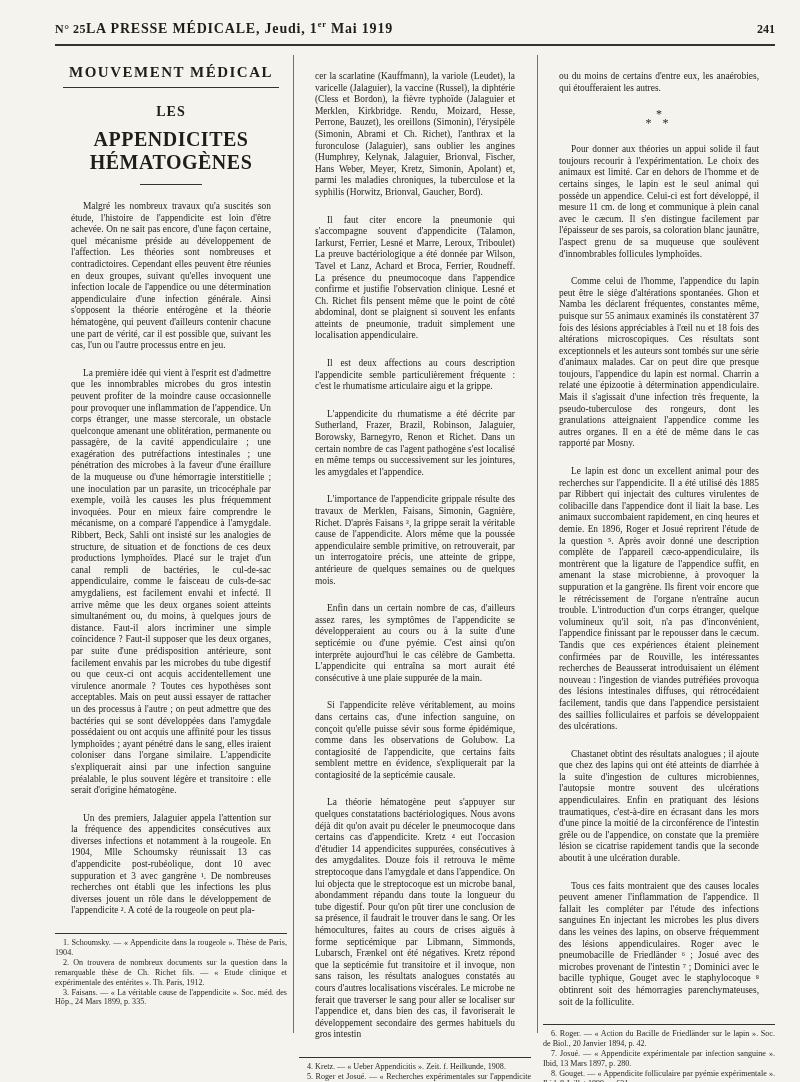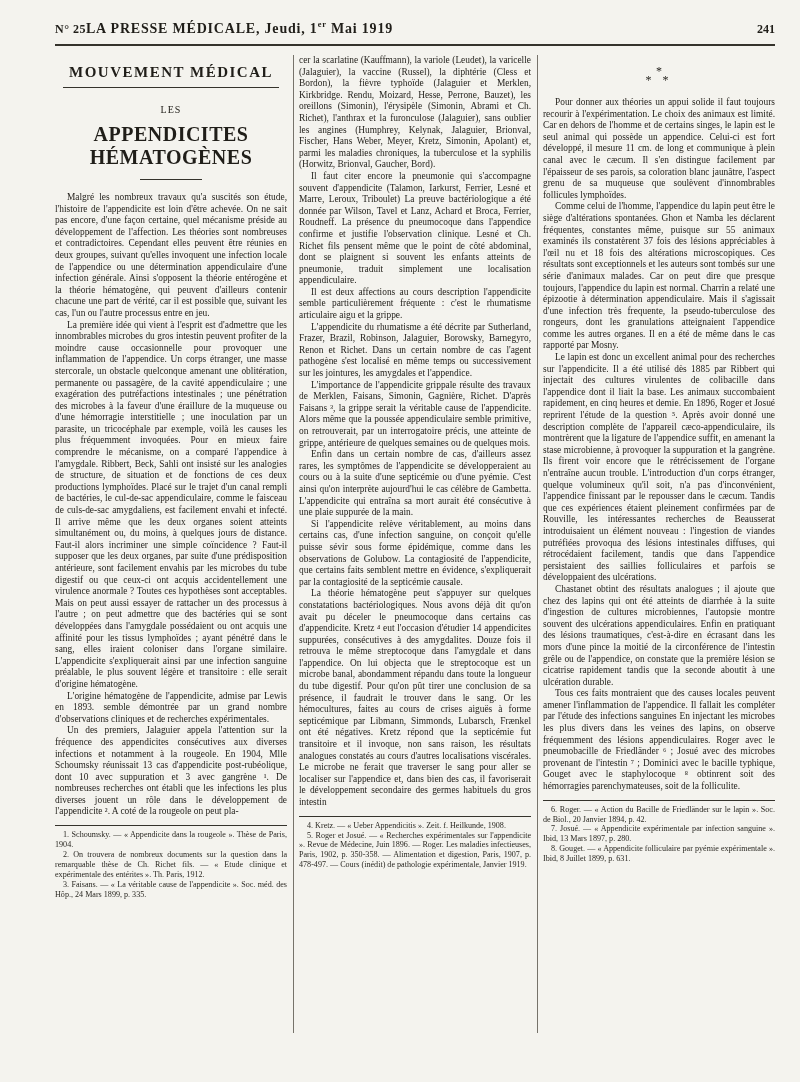--- a/index.html
+++ b/index.html
@@ -24,25 +24,25 @@
   .column{width:232px;}
   .divider{width:12px;position:relative;}
   .divider::before{
     content:"";position:absolute;left:50%;top:0;height:978px;width:1px;background:#76726a;
   }
   .article-head{text-align:center;padding-top:8px;}
   .section-heading{
     display:inline-block;font-size:15px;font-weight:bold;letter-spacing:1.5px;
     border-bottom:1px solid #35332c;padding:0 6px 6px 6px;
   }
-  .article-subtitle{font-size:10px;letter-spacing:1px;margin-top:16px;}
+  .article-subtitle{font-size:14px;letter-spacing:1px;margin-top:16px;font-weight:bold;}
   .article-title{font-size:20px;font-weight:bold;letter-spacing:.5px;margin-top:8px;}
   .title-dash{width:62px;border-top:1px solid #35332c;margin:10px auto 12px auto;}
   .body-text p.para{
-    margin:0;font-size:9.4px;line-height:11.6px;text-align:justify;text-indent:12px;
+    margin:16px;font-size:9.4px;line-height:11.6px;text-align:justify;text-indent:12px;
     overflow-wrap:break-word;
   }
   .body-text p.para.no-indent{text-indent:0;}
   .footnotes{border-top:1px solid #35332c;margin-top:7px;padding-top:4px;}
   .footnotes p.footnote{
     margin:0;font-size:8.1px;line-height:9.9px;text-align:justify;text-indent:8px;
     overflow-wrap:break-word;color:#2a2822;
   }
   .asterism{text-align:center;margin:12px 0 12px 0;font-size:12px;line-height:9px;color:#201e19;}
   .asterism .ast-top{letter-spacing:0;}
@@ -66,21 +66,20 @@
     <div class="column">
       <div class="article-head">
         <span class="section-heading">MOUVEMENT MÉDICAL</span>
         <div class="article-subtitle">LES</div>
         <div class="article-title">APPENDICITES HÉMATOGÈNES</div>
         <div class="title-dash"></div>
       </div>
       <div class="body-text">
           <p class="para">Malgré les nombreux travaux qu'a suscités son étude, l'histoire de l'appendicite est loin d'être achevée. On ne sait pas encore, d'une façon certaine, quel mécanisme préside au développement de l'affection. Les théories sont nombreuses et contradictoires. Cependant elles peuvent être réunies en deux groupes, suivant qu'elles invoquent une infection locale de l'appendice ou une détermination appendiculaire d'une infection générale. Ainsi s'opposent la théorie entérogène et la théorie hématogène, qui peuvent d'ailleurs contenir chacune une part de vérité, car il est possible que, suivant les cas, l'un ou l'autre processus entre en jeu.</p>
           <p class="para">La première idée qui vient à l'esprit est d'admettre que les innombrables microbes du gros intestin peuvent profiter de la moindre cause occasionnelle pour provoquer une inflammation de l'appendice. Un corps étranger, une masse stercorale, un obstacle quelconque amenant une oblitération, permanente ou passagère, de la cavité appendiculaire ; une exagération des putréfactions intestinales ; une pénétration des microbes à la faveur d'une éraillure de la muqueuse ou d'une hémorragie interstitielle ; une inoculation par un parasite, un tricocéphale par exemple, voilà les causes les plus fréquemment invoquées. Pour en mieux faire comprendre le mécanisme, on a comparé l'appendice à l'amygdale. Ribbert, Beck, Sahli ont insisté sur les analogies de structure, de situation et de fonctions de ces deux productions lymphoïdes. Placé sur le trajet d'un canal rempli de bactéries, le cul-de-sac appendiculaire, comme le faisceau de culs-de-sac amygdaliens, est facilement envahi et infecté. Il arrive même que les deux organes soient atteints simultanément ou, du moins, à quelques jours de distance. Faut-il alors incriminer une simple coïncidence ? Faut-il supposer que les deux organes, par suite d'une prédisposition antérieure, sont facilement envahis par les microbes du tube digestif ou que ceux-ci ont acquis accidentellement une virulence anormale ? Toutes ces hypothèses sont acceptables. Mais on peut aussi essayer de rattacher un des processus à l'autre ; on peut admettre que des bactéries qui se sont développées dans l'amygdale possédaient ou ont acquis une affinité pour les tissus lymphoïdes ; ayant pénétré dans le sang, elles iraient coloniser dans l'organe similaire. L'appendicite s'expliquerait ainsi par une infection sanguine préalable, le plus souvent légère et transitoire : elle serait d'origine hématogène.</p>
-          <p class="para">L'origine hématogène de l'appendicite, admise par Lewis en 1893. semble démontrée par un grand nombre d'observations cliniques et de recherches expérimentales.</p>
           <p class="para">Un des premiers, Jalaguier appela l'attention sur la fréquence des appendicites consécutives aux diverses infections et notamment à la rougeole. En 1904, Mlle Schoumsky réunissait 13 cas d'appendicite post-rubéolique, dont 10 avec suppuration et 3 avec gangrène ¹. De nombreuses recherches ont établi que les infections les plus diverses jouent un rôle dans le développement de l'appendicite ². A coté de la rougeole on peut pla-</p>
         </div>
       <div class="footnotes">
           <p class="footnote">1. Schoumsky. — « Appendicite dans la rougeole ». Thèse de Paris, 1904.</p>
           <p class="footnote">2. On trouvera de nombreux documents sur la question dans la remarquable thèse de Ch. Richet fils. — « Etude clinique et expérimentale des entérites ». Th. Paris, 1912.</p>
           <p class="footnote">3. Faisans. — « La véritable cause de l'appendicite ». Soc. méd. des Hôp., 24 Mars 1899, p. 335.</p>
         </div>
     </div>
 
     <div class="divider"></div>
@@ -98,20 +97,23 @@
         </div>
       <div class="footnotes">
           <p class="footnote">4. Kretz. — « Ueber Appendicitis ». Zeit. f. Heilkunde, 1908.</p>
           <p class="footnote">5. Roger et Josué. — « Recherches expérimentales sur l'appendicite ». Revue de Médecine, Juin 1896. — Roger. Les maladies infectieuses, Paris, 1902, p. 350-358. — Alimentation et digestion, Paris, 1907, p. 478-497. — Cours (inédit) de pathologie expérimentale, Janvier 1919.</p>
         </div>
     </div>
 
     <div class="divider"></div>
 
     <div class="column">
+      <div class="body-text">
+          <p class="para no-indent">ou du moins de certains d'entre eux, les anaérobies, qui étoufferaient les autres.</p>
+        </div>
       <div class="asterism">
         <div class="ast-top">*</div>
         <div class="ast-bottom">* *</div>
       </div>
       <div class="body-text">
           <p class="para">Pour donner aux théories un appui solide il faut toujours recourir à l'expérimentation. Le choix des animaux est limité. Car en dehors de l'homme et de certains singes, le lapin est le seul animal qui possède un appendice. Celui-ci est fort développé, il mesure 11 cm. de long et communique à plein canal avec le cæcum. Il s'en distingue facilement par l'épaisseur de ses parois, sa coloration blanc jaunâtre, l'aspect grenu de sa muqueuse que soulèvent d'innombrables follicules lymphoïdes.</p>
           <p class="para">Comme celui de l'homme, l'appendice du lapin peut être le siège d'altérations spontanées. Ghon et Namba les déclarent fréquentes, constantes même, puisque sur 55 animaux examinés ils constatèrent 37 fois des lésions appréciables à l'œil nu et 18 fois des altérations microscopiques. Ces résultats sont exceptionnels et les auteurs sont tombés sur une série d'animaux malades. Car on peut dire que presque toujours, l'appendice du lapin est normal. Charrin a relaté une épizootie à détermination appendiculaire. Mais il s'agissait d'une infection très frequente, la pseudo-tuberculose des rongeurs, dont les granulations atteignaient l'appendice comme les autres organes. Il en a été de même dans le cas rapporté par Mosny.</p>
           <p class="para">Le lapin est donc un excellent animal pour des recherches sur l'appendicite. Il a été utilisé dès 1885 par Ribbert qui injectait des cultures virulentes de colibacille dans l'appendice dont il liait la base. Les animaux succombaient rapidement, en cinq heures et demie. En 1896, Roger et Josué reprirent l'étude de la question ⁵. Après avoir donné une description complète de l'appareil cæco-appendiculaire, ils montrèrent que la ligature de l'appendice suffit, en amenant la stase microbienne, à provoquer la suppuration et la gangrène. Ils firent voir encore que le rétrécissement de l'organe n'entraîne aucun trouble. L'introduction d'un corps étranger, quelque volumineux qu'il soit, n'a pas d'inconvénient, l'appendice finissant par le repousser dans le cæcum. Tandis que ces expériences étaient pleinement confirmées par de Rouville, les intéressantes recherches de Beausserat introduisaient un élément nouveau : l'ingestion de viandes putréfiées provoqua des lésions intestinales diffuses, qui rétrocédaient facilement, tandis que dans l'appendice persistaient des saillies folliculaires et parfois se développaient des ulcérations.</p>
           <p class="para">Chastanet obtint des résultats analogues ; il ajoute que chez des lapins qui ont été atteints de diarrhée à la suite d'ingestion de cultures microbiennes, l'autopsie montre souvent des ulcérations appendiculaires. Enfin en pratiquant des lésions traumatiques, c'est-à-dire en écrasant dans les mors d'une pince la moitié de la circonférence de l'intestin grêle ou de l'appendice, on constate que la première lésion se cicatrise rapidement tandis que la seconde aboutit à une ulcération durable.</p>
           <p class="para">Tous ces faits montraient que des causes locales peuvent amener l'inflammation de l'appendice. Il fallait les compléter par l'étude des infections sanguines En injectant les microbes les plus divers dans les veines des lapins, on observe fréquemment des lésions appendiculaires. Roger avec le pneumobacille de Friedländer ⁶ ; Josué avec des microbes provenant de l'intestin ⁷ ; Dominici avec le bacille typhique, Gouget avec le staphylocoque ⁸ obtinrent soit des hémorragies parenchymateuses, soit de la folliculite.</p>

